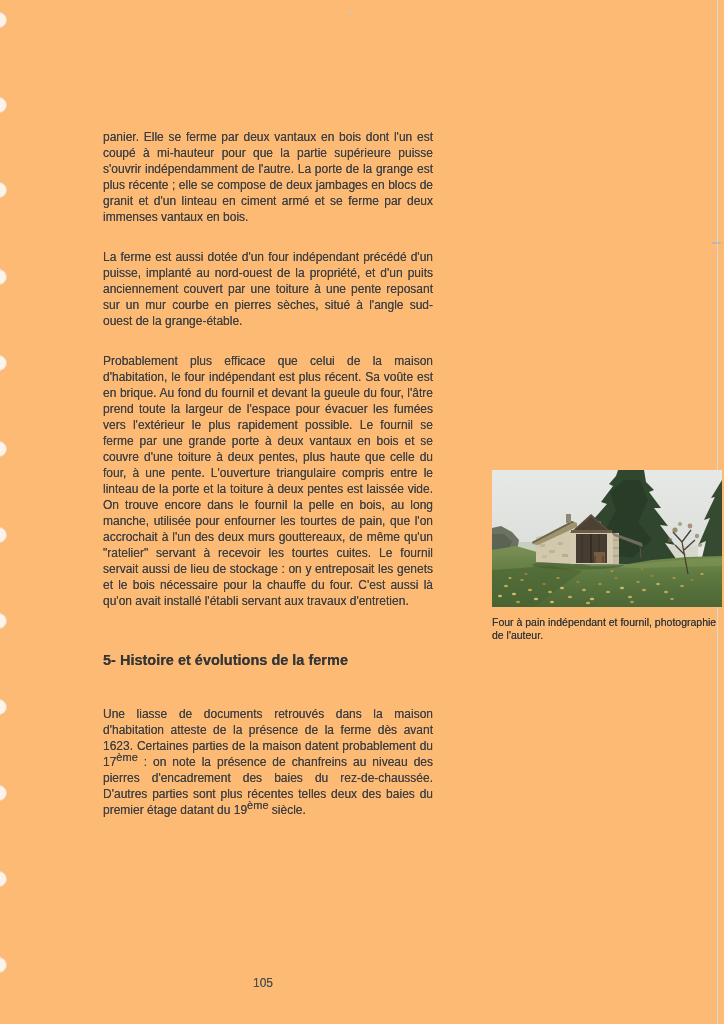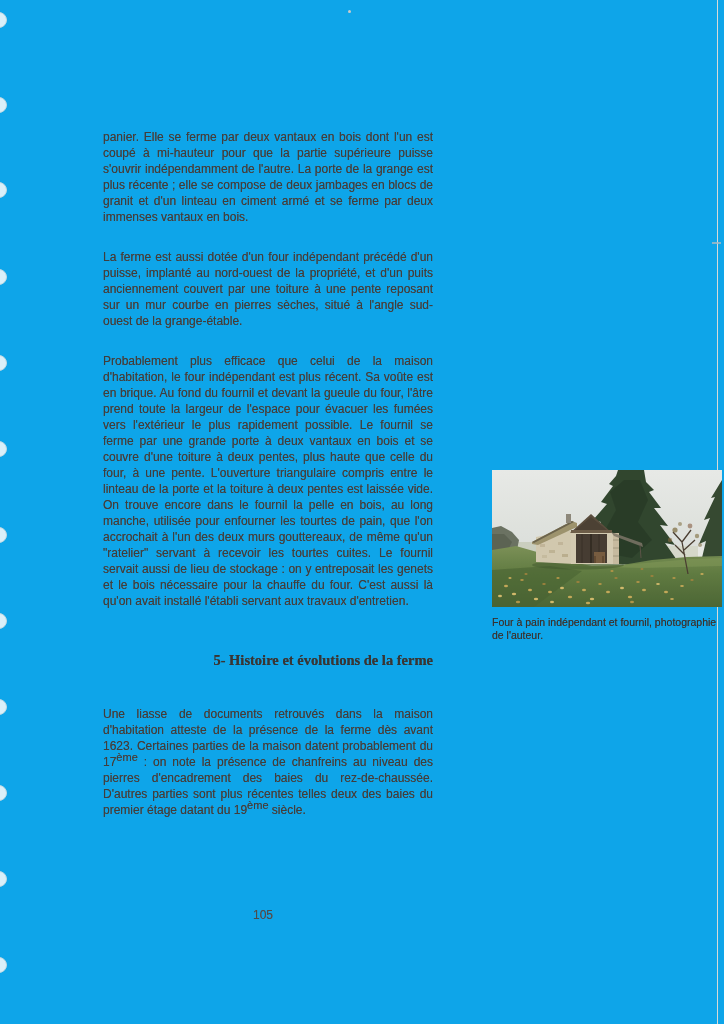--- a/index.html
+++ b/index.html
@@ -3,21 +3,21 @@
 <meta charset="utf-8">
 <style>
   * { margin: 0; padding: 0; box-sizing: border-box; }
   html, body { background: #ffffff; }
   body { font-family: "Liberation Sans", sans-serif; }
 
   .page {
     position: relative;
     width: 724px;
     height: 1024px;
-    background: #0ea5e9;
+    background: #fdba74;
     overflow: hidden;
   }
 
   
   .hole {
     position: absolute;
     left: -9px;
     width: 16px;
     height: 16px;
     border-radius: 50%;
@@ -60,24 +60,23 @@
     color: #3e3e3e;
     text-align: justify;
     text-shadow: 0 0 0.35px #5a5a5a;
   }
   .text-col p { margin: 0 0 24px 0; }
   .text-col h2 {
     font-size: 14.5px;
     line-height: 18px;
     font-weight: bold;
     color: #363636;
-    text-align: right;
+    text-align: left;
     margin: 42px 0 37px 0;
     text-shadow: 0 0 0.35px #4a4a4a;
-    font-family: Liberation Serif, serif;
   }
   sup.sup {
     font-size: 11px;
     line-height: 0;
     vertical-align: super;
   }
 
   
   .figure {
     position: absolute;
@@ -98,21 +97,21 @@
     width: 232px;
     font-size: 10.5px;
     line-height: 13px;
     color: #323232;
     text-shadow: 0 0 0.3px #555;
   }
 
   .page-number {
     position: absolute;
     left: 103px;
-    top: 908px;
+    top: 976px;
     width: 320px;
     text-align: center;
     font-size: 12px;
     color: #4c4c4c;
     text-shadow: 0 0 0.3px #666;
   }
 </style>
 </head>
 <body>
 

